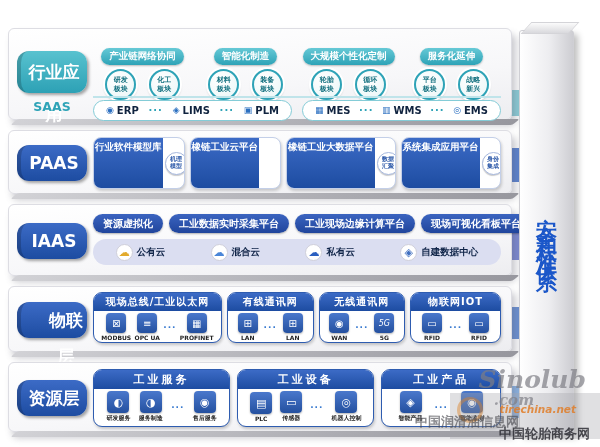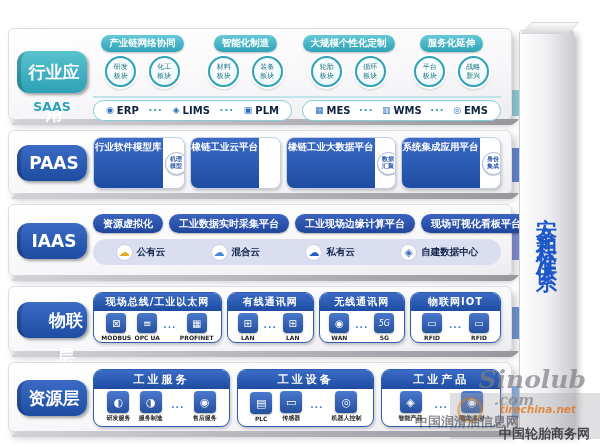--- a/index.html
+++ b/index.html
@@ -29,21 +29,21 @@
   .app-group { flex:1; display:flex; flex-direction:column; align-items:center; gap:4px; }
   .app-pill { background:linear-gradient(180deg,#66c9d6,#2ea3b7); color:#fff; font-size:9.5px;
     font-weight:bold; padding:2px 8px; border-radius:9px; white-space:nowrap;
     box-shadow:0 1px 2px rgba(0,0,0,0.25); }
   .circle-row { display:flex; width:100%; justify-content:space-evenly; }
   .mod-circle { width:31px; height:31px; border-radius:50%;
     background:radial-gradient(circle at 35% 30%,#ffffff,#e9f6f7);
     border:2px solid #2ea3b7; box-shadow:0 0 0 2px #ffffff, 0 2px 3px rgba(0,0,0,0.30);
     display:flex; align-items:center; justify-content:center; }
   .mod-circle span { display:block; width:16px; text-align:center; font-size:7px;
-    font-weight:normal; color:#12707f; line-height:1.15; }
+    font-weight:bold; color:#12707f; line-height:1.15; }
 
   
   .saas-divider { position:absolute; left:84px; right:10px; height:2px; background:#c0e4ea; }
   .saas-label { position:absolute; left:8px; width:70px; text-align:center;
     color:#2ea3b7; font-weight:bold; font-size:12.5px; }
   .saas-row { display:flex; gap:10px; align-items:center; }
   .saas-pill { flex:1; display:flex; align-items:center; justify-content:space-between;
     border:1.5px solid #84ccd7; border-radius:12px; height:21px; background:#fff; padding:0 12px; }
   .saas-item { display:flex; align-items:center; gap:3px; font-size:10px; font-weight:bold; color:#10233f; }
   .saas-ic { font-size:9px; color:#2b6fc0; }
@@ -123,21 +123,21 @@
 
   <div class="conn" style="top:90px; height:26px; background:#8fd0da;"></div>
   <div class="conn" style="top:148px; height:34px; background:#5f86d2;"></div>
   <div class="conn" style="top:226px; height:34px; background:#7f8dd5;"></div>
   <div class="conn" style="top:307px; height:32px; background:#6e94d6;"></div>
   <div class="conn" style="top:386px; height:32px; background:#8fb7e6;"></div>
 
   <div class="board" style="top:28px; height:92px;">
     <div class="tab tab-teal" style="top:22px; height:42px; line-height:42px;">行业应用</div>
 
-    <div class="content" style="top:6px; height:60px; display:flex; gap:4px;">
+    <div class="content" style="top:19px; height:60px; display:flex; gap:4px;">
       <div class="app-group">
         <div class="app-pill">产业链网络协同</div>
         <div class="circle-row">
           <div class="mod-circle">
               <span>研发板块</span>
             </div>
           <div class="mod-circle">
               <span>化工板块</span>
             </div>
         </div>

